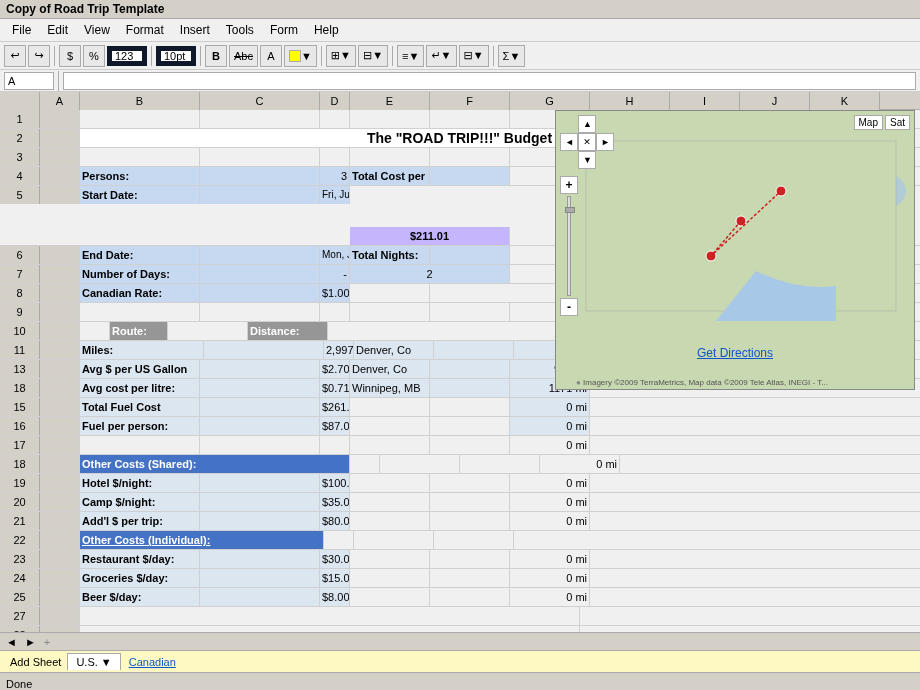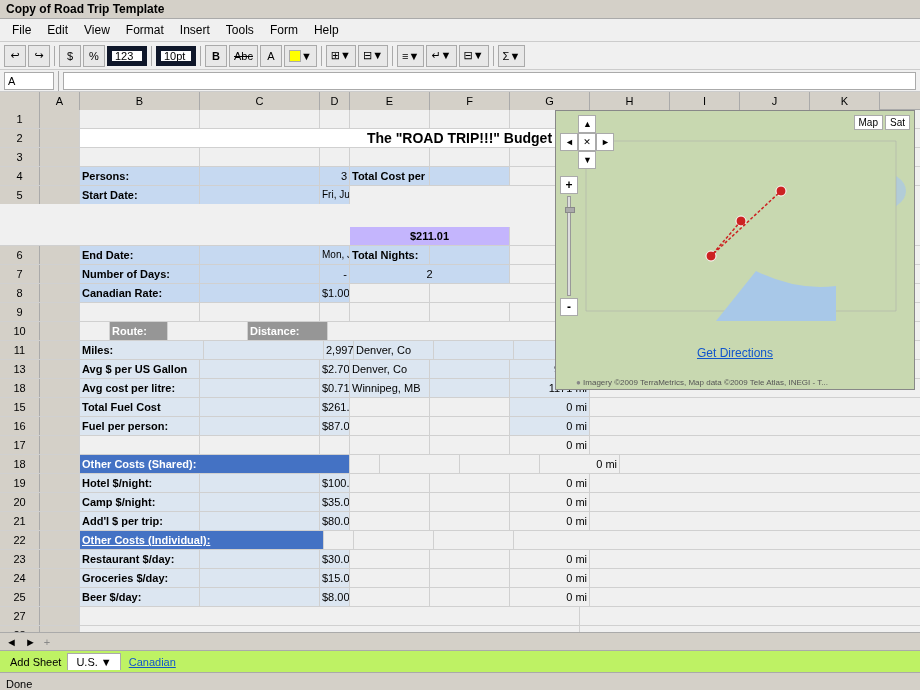--- a/index.html
+++ b/index.html
@@ -39,21 +39,21 @@
     .cell-light-blue { background: #c6d9f1; }
     .cell-yellow { background: #c4b5fd; margin-top: 41px; }
     .cell-light-blue2 { background: #dce6f1; }
     .cell-gray { background: #969696; color: white; }
     .cell-merged-title { background: white; text-align: center; font-size: 14px; font-weight: bold; }
 
     
     #map-container { position: absolute; background: #e8e8e8; border: 1px solid #aaa; overflow: hidden; }
 
     
-    #sheet-tabs { background: #bef264; display: flex; align-items: center; border-top: 1px solid #aaa; height: 22px; padding: 0 4px; }
+    #sheet-tabs { background: #fef9c3; display: flex; align-items: center; border-top: 1px solid #aaa; height: 22px; padding: 0 4px; }
     .sheet-tab { padding: 2px 8px; background: white; border: 1px solid #aaa; border-bottom: none; font-size: 11px; cursor: pointer; margin-right: 2px; }
     .add-sheet-btn { font-size: 11px; cursor: pointer; padding: 2px 6px; }
 
     
     #status-bar { background: #d4d0c8; border-top: 1px solid #aaa; display: flex; align-items: center; padding: 0 6px; height: 22px; font-size: 11px; gap: 8px; }
 
     
     #tab-nav { background: #d4d0c8; display: flex; align-items: center; height: 18px; padding: 0 2px; border-top: 1px solid #aaa; }
 
     .cell-right { text-align: right; }

